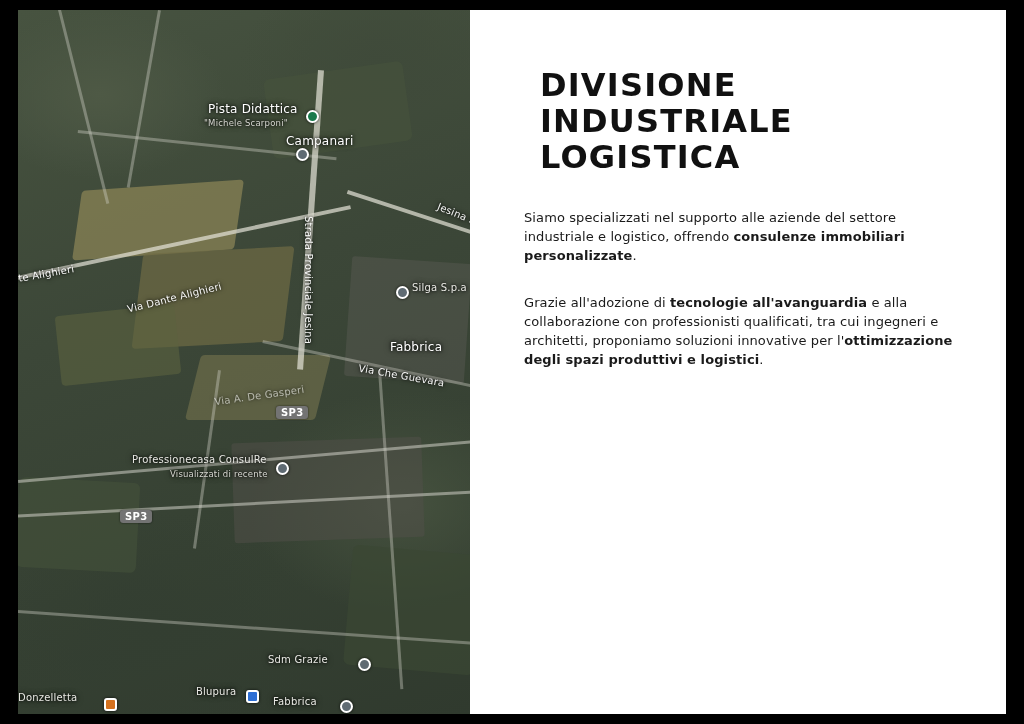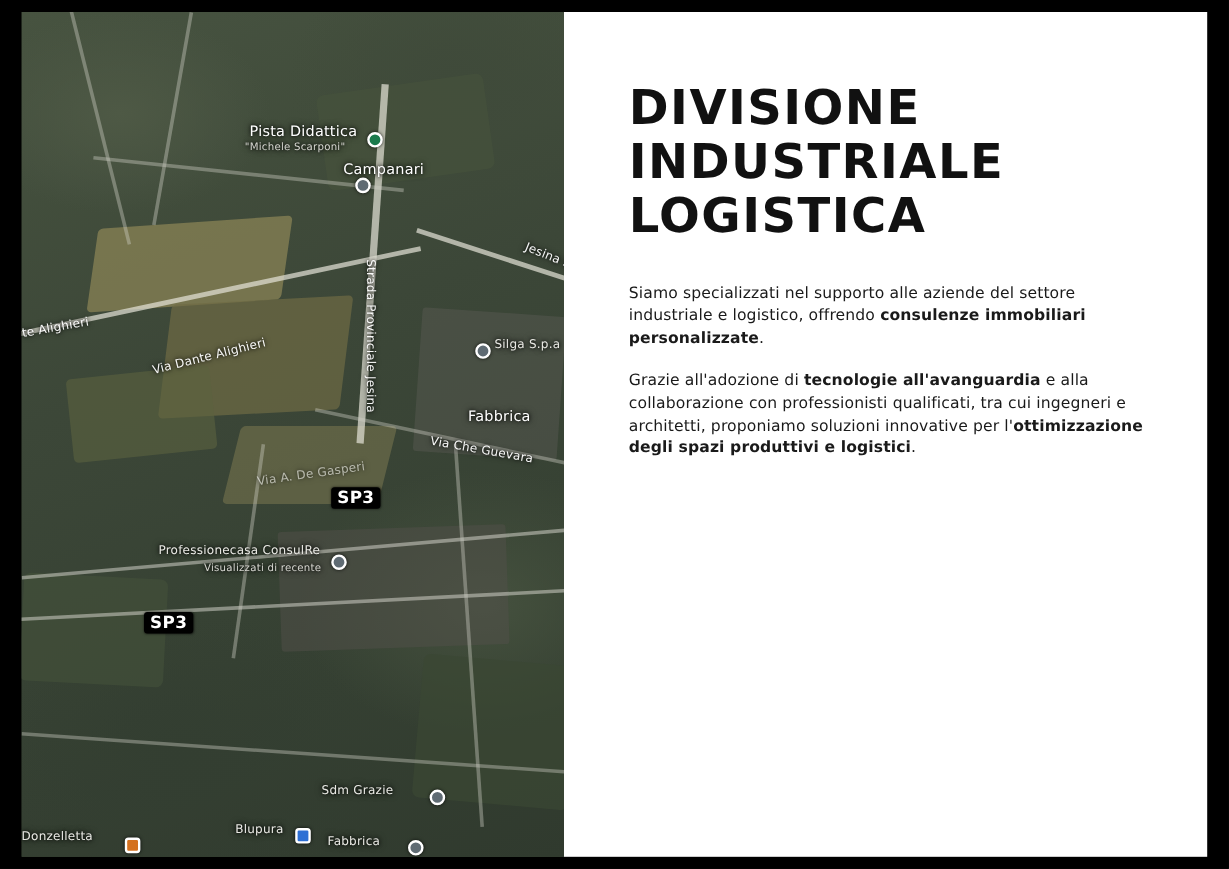--- a/index.html
+++ b/index.html
@@ -78,57 +78,57 @@
     border: 2px solid #ffffff;
     box-shadow: 0 0 3px rgba(0,0,0,.8);
   }
   .poi-dot.green { background: #1a7a4c; }
   .poi-dot.blue  { background: #2d6fd4; }
   .poi-dot.orange{ background: #d4711f; }
   .poi-dot.sq { border-radius: 3px; }
 
   .sp-badge {
     position: absolute;
-    background: #000000;
+    background: #737373;
     color: #fff;
-    font-size: 14px;
+    font-size: 10px;
     font-weight: bold;
     padding: 1px 5px;
     border-radius: 3px;
     letter-spacing: .3px;
     box-shadow: 0 0 2px rgba(0,0,0,.7);
   }
 
   
   .text-panel {
     position: absolute;
     left: 470px;
     top: 10px;
     width: 536px;
     height: 704px;
     background: #ffffff;
     padding: 50px 52px 40px 54px;
   }
   .title {
     font-family: "DejaVu Sans", "Liberation Sans", sans-serif;
     font-weight: bold;
-    font-size: 40px;
+    font-size: 32px;
     line-height: 1.12;
     letter-spacing: 1.2px;
     color: #111111;
-    margin: 8px 0 0 0;
+    margin: 8px 0 0 16px;
   }
   .body-block {
     margin-top: 34px;
     color: #1a1a1a;
     font-size: 13px;
     line-height: 1.45;
     letter-spacing: .1px;
   }
-  .body-block + .body-block { margin-top: 16px; }
+  .body-block + .body-block { margin-top: 28px; }
   .body-block b { font-weight: bold; }
 </style>
 </head>
 <body>
 
 <div class="slide">
 
   <div class="map-panel">
     <div class="map-canvas"></div>
 

